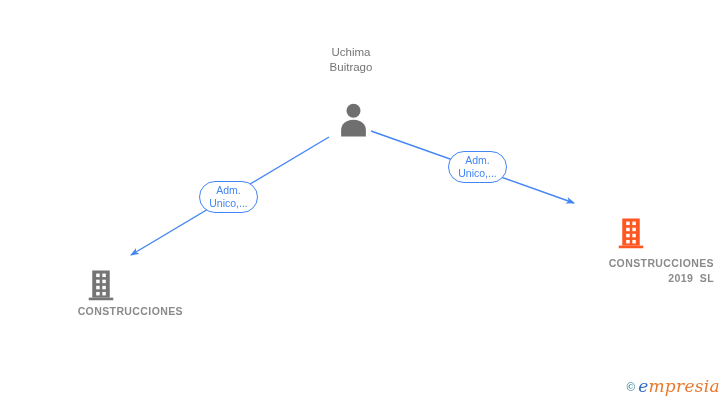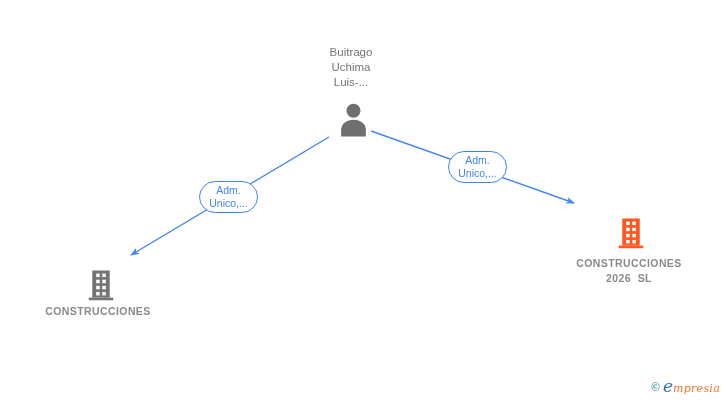--- a/index.html
+++ b/index.html
@@ -23,60 +23,59 @@
   .person-name{
     position:absolute;left:291px;top:45px;width:120px;z-index:2;
     text-align:center;
     color:var(--person-gray,#757575);
     font-size:11.5px;line-height:15px;
     cursor:pointer;
   }
   .icon-abs{position:absolute;z-index:2;cursor:pointer;}
   .company-name{
     position:absolute;width:170px;z-index:2;
-    text-align:center;
+    text-align:right;
     color:var(--company-text-gray,#8A8A8A);
     font-weight:700;font-size:10.5px;letter-spacing:.4px;line-height:14.5px;
     cursor:pointer;
   }
   .line{display:block;white-space:pre;}
   .footer-logo{
     position:absolute;right:8px;bottom:4px;z-index:2;
     font-family:"DejaVu Serif","Liberation Serif",serif;
     font-style:italic;white-space:nowrap;
   }
   .footer-logo .copy{
     font-size:11px;font-style:normal;
     color:var(--logo-teal,#1E7F8E);
     vertical-align:1px;margin-right:2px;
   }
   .footer-logo .brand-e{
     font-size:17px;color:var(--logo-blue,#2F6BBF);
   }
   .footer-logo .brand-rest{
-    font-size:11px;color:var(--logo-orange,#E8782D);letter-spacing:.3px;
+    font-size:17px;color:var(--logo-orange,#E8782D);letter-spacing:.3px;
   }
 </style>
 </head>
 <body>
 
 <svg id="edges" width="728" height="400" viewBox="0 0 728 400">
   <defs>
     <marker id="arrowhead" markerWidth="10" markerHeight="8" refX="8" refY="3.5" orient="auto" markerUnits="userSpaceOnUse">
       <path d="M0,0 L9,3.5 L0,7 L2.4,3.5 Z" fill="#4285F4"></path>
     </marker>
   </defs>
   <line x1="329" y1="137" x2="131" y2="255" stroke-width="1.4" marker-end="url(#arrowhead)" stroke="#4285F4"></line>
   <line x1="371" y1="131" x2="574" y2="203" stroke-width="1.4" marker-end="url(#arrowhead)" stroke="#4285F4"></line>
 </svg>
 
 <div class="person-name">
+  <span class="line">Uchima</span>
   <span class="line">Buitrago</span>
-  <span class="line">Uchima</span>
-  <span class="line">Luis-...</span>
 </div>
 <svg class="icon-abs" style="left:337px;top:102px" width="33" height="36" viewBox="0 0 24 26">
   <g fill="#6F6F6F">
     <circle cx="12" cy="6.3" r="5.1"></circle>
     <path d="M12,12.8 C5.9,12.8 3,16.6 3,20.4 L3,25 L21,25 L21,20.4 C21,16.6 18.1,12.8 12,12.8 Z"></path>
   </g>
 </svg>
 
 <div class="edge-label" style="left:199px;top:181px">
   <span class="line">Adm.</span>
@@ -118,18 +117,18 @@
     <rect x="10.5" y="12.5" width="4" height="4"></rect>
       <rect x="17.5" y="12.5" width="4" height="4"></rect>
     <rect x="10.5" y="19.5" width="4" height="4"></rect>
       <rect x="17.5" y="19.5" width="4" height="4"></rect>
     <rect x="10.5" y="26.5" width="4" height="4"></rect>
       <rect x="17.5" y="26.5" width="4" height="4"></rect>
   </g>
 </svg>
 <div class="company-name" style="left:544px;top:256px">
   <span class="line">CONSTRUCCIONES</span>
-  <span class="line">2026  SL</span>
+  <span class="line">2019  SL</span>
 </div>
 
 <div class="footer-logo">
   <span class="copy">©</span><span class="brand-e">e</span><span class="brand-rest">mpresia</span>
 </div>
 
 </body></html>

